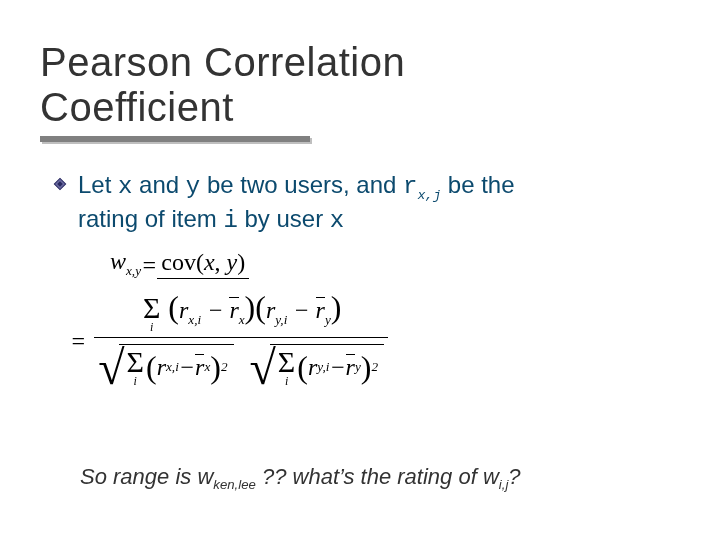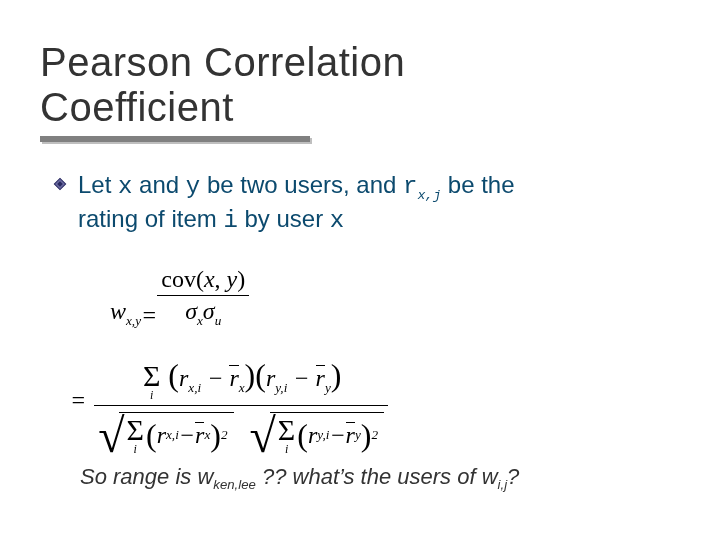--- a/index.html
+++ b/index.html
@@ -55,21 +55,21 @@
     margin: 10px 0 0 70px;
     font-family: "Times New Roman", serif;
     font-size: 24px;
     font-style: italic;
   }
   .frac {
     display: inline-block;
     vertical-align: middle;
     text-align: center;
   }
-  .frac .num { display:block; padding: 0 4px 2px 4px; border-bottom: 1.2px solid #000; margin-top: 18px; }
+  .frac .num { display:block; padding: 0 4px 2px 4px; border-bottom: 1.2px solid #000; }
   .frac .den { display:block; padding: 2px 4px 0 4px; }
   .eqline { margin: 6px 0 14px 0; display:flex; align-items:flex-end; }
   .sub { font-size: 0.55em; vertical-align: sub; font-style: italic; }
   .sup { font-size: 0.55em; vertical-align: super; font-style: italic; }
   .upright { font-style: normal; }
 
   .bigline {
     display:flex; align-items:center;
   }
   .sigma-block {
@@ -123,23 +123,20 @@
 
   <div class="formula-block">
 
     <div class="eqline">
       <span><span>w</span><span class="sub">x,y</span></span>
       <span> = </span>
       <span class="frac">
         <span class="num">
           <span class="upright">cov(</span><span>x</span><span class="upright">, </span><span>y</span><span class="upright">)</span>
         </span>
-        <span class="den">
-          <span>σ</span><span class="sub">x</span><span>σ</span><span class="sub">u</span>
-        </span>
       </span>
     </div>
 
     <div class="eqline bigline" style="margin-left:-40px;">
       <span style="margin-right:8px;">= </span>
       <span class="frac">
         <span class="num" style="padding-bottom:4px;">
           <span class="sigma-block">
               <span class="sbig">Σ</span>
               <span class="sidx">i</span>
@@ -181,16 +178,16 @@
                 <span class="sup">2</span>
             </span>
           </span>
         </span>
       </span>
     </div>
 
   </div>
 
   <div class="question">
-    <span>So range is w</span><span class="subq">ken,lee</span><span> ?? what’s the users of w</span><span class="subq">i,j</span><span>?</span>
+    <span>So range is w</span><span class="subq">ken,lee</span><span> ?? what’s the rating of w</span><span class="subq">i,j</span><span>?</span>
   </div>
 
 </div>
 
 </body></html>

